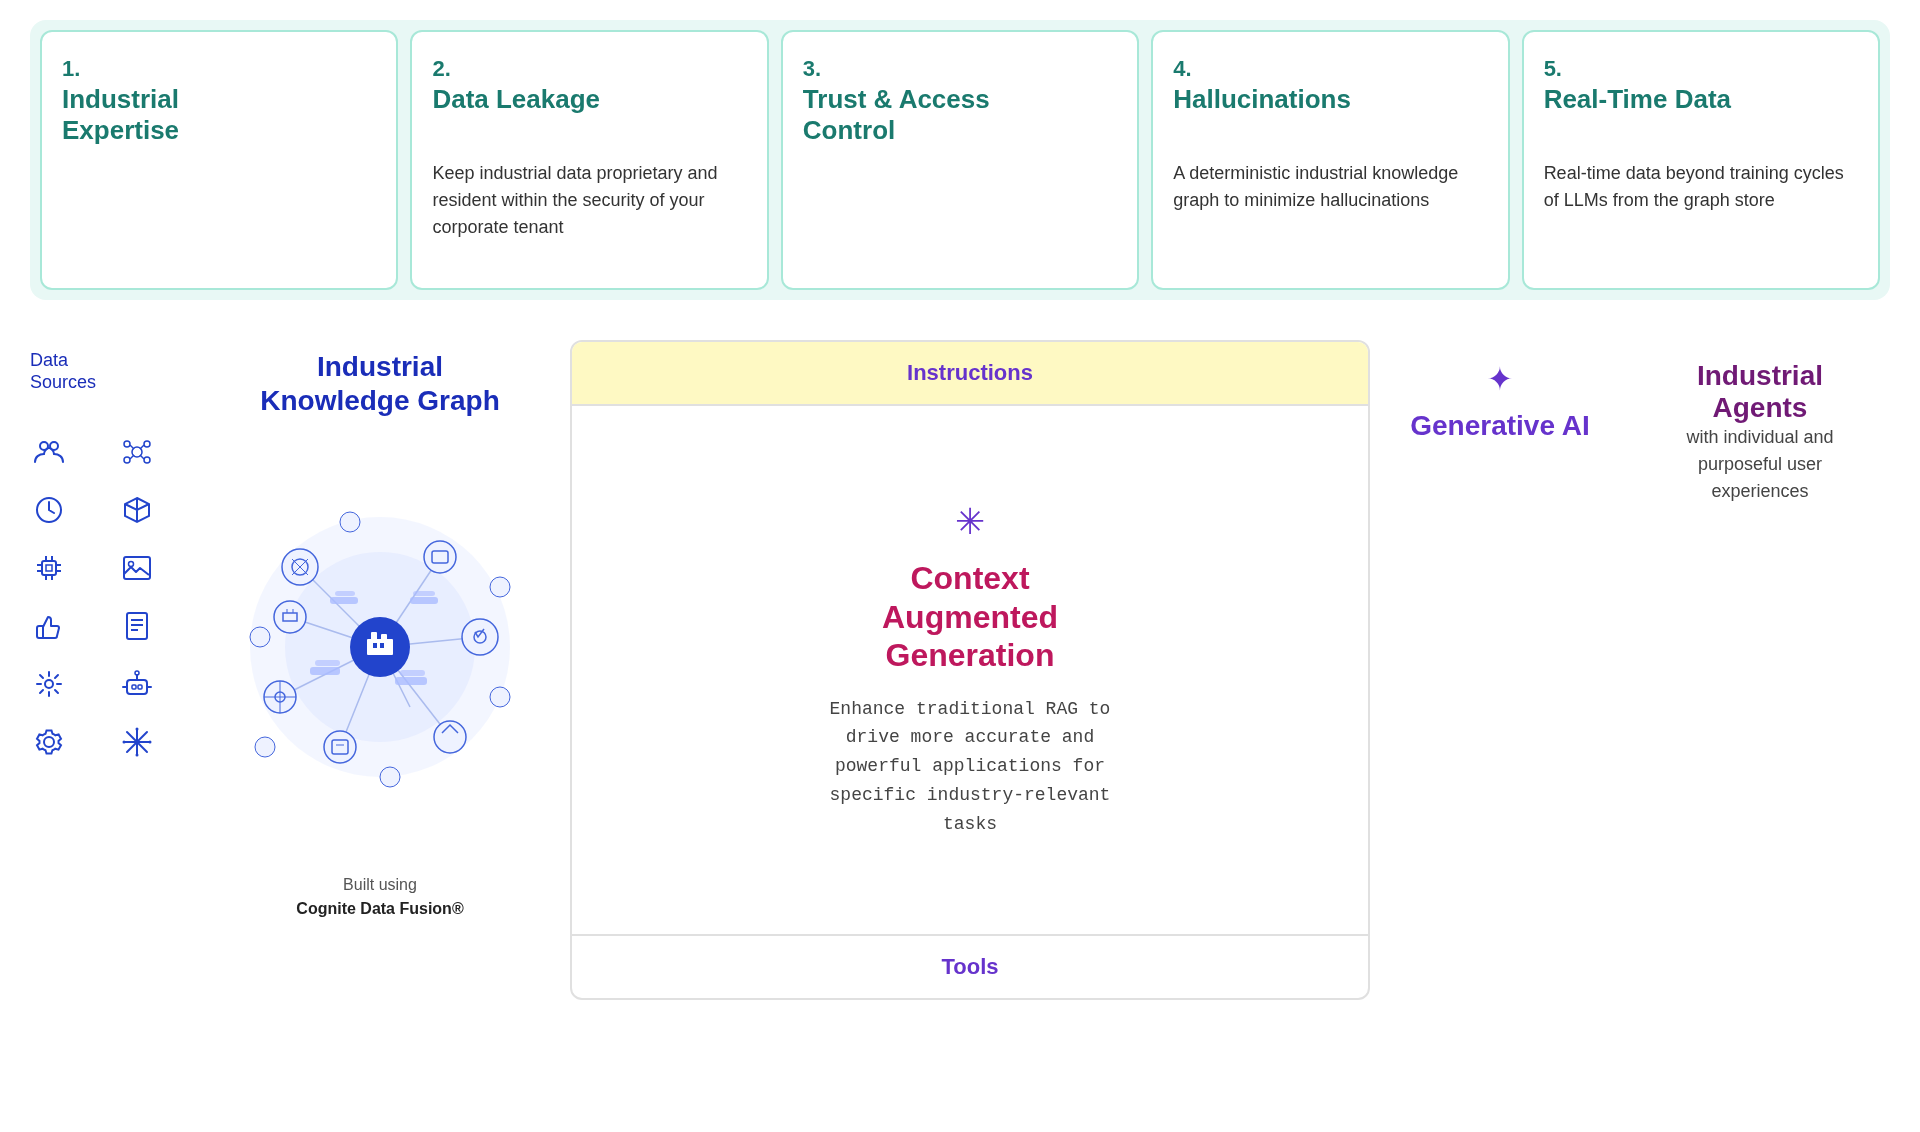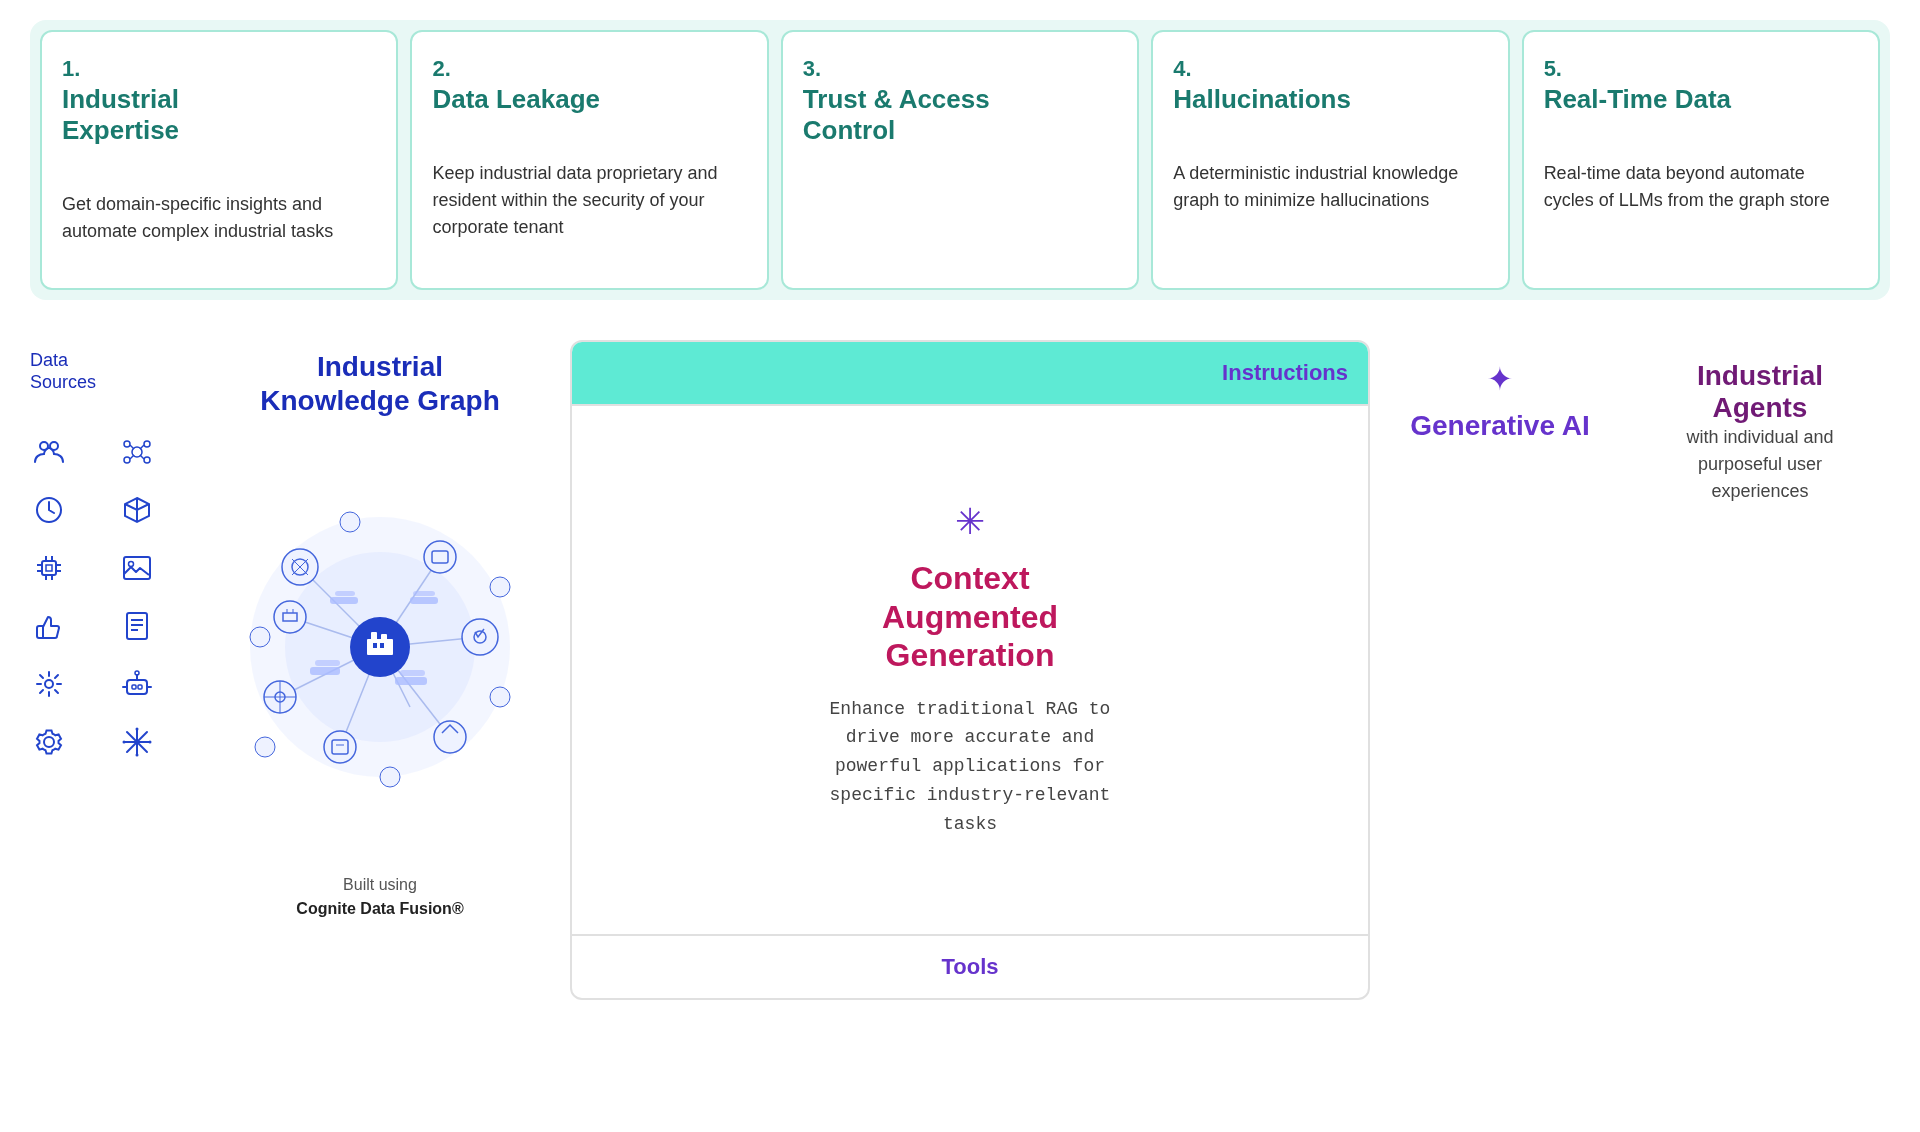--- a/index.html
+++ b/index.html
@@ -141,23 +141,23 @@
       border: 2px solid #e0e0e0;
       border-radius: 12px;
       padding: 0;
       display: flex;
       flex-direction: column;
       min-height: 660px;
       overflow: hidden;
     }
 
     .cag-header {
-      background: #5eead4;
+      background: #fef9c3;
       padding: 18px 20px;
-      text-align: right;
+      text-align: center;
       border-bottom: 2px solid #e0e0e0;
     }
 
     .cag-header-label {
       font-size: 22px;
       color: #6633cc;
       font-weight: 600;
     }
 
     .cag-body {
@@ -254,21 +254,20 @@
     }
   </style>
 </head>
 <body>
 
 <div class="top-section">
 
   <div class="card">
     <span class="card-number">1.</span>
     <div class="card-title">Industrial<br>Expertise</div>
-    <div class="card-desc">Get domain-specific insights and automate complex industrial tasks</div>
   </div>
 
   <div class="card">
     <span class="card-number">2.</span>
     <div class="card-title">Data Leakage</div>
     <div class="card-desc">Keep industrial data proprietary and resident within the security of your corporate tenant</div>
   </div>
 
   <div class="card">
     <span class="card-number">3.</span>
@@ -277,21 +276,21 @@
 
   <div class="card">
     <span class="card-number">4.</span>
     <div class="card-title">Hallucinations</div>
     <div class="card-desc">A deterministic industrial knowledge graph to minimize hallucinations</div>
   </div>
 
   <div class="card">
     <span class="card-number">5.</span>
     <div class="card-title">Real-Time Data</div>
-    <div class="card-desc">Real-time data beyond automate cycles of LLMs from the graph store</div>
+    <div class="card-desc">Real-time data beyond training cycles of LLMs from the graph store</div>
   </div>
 
 </div>
 
 <div class="bottom-section">
 
   <div class="data-sources-col">
     <div class="section-title-blue">Data<br>Sources</div>
     <div class="icon-grid">
 

